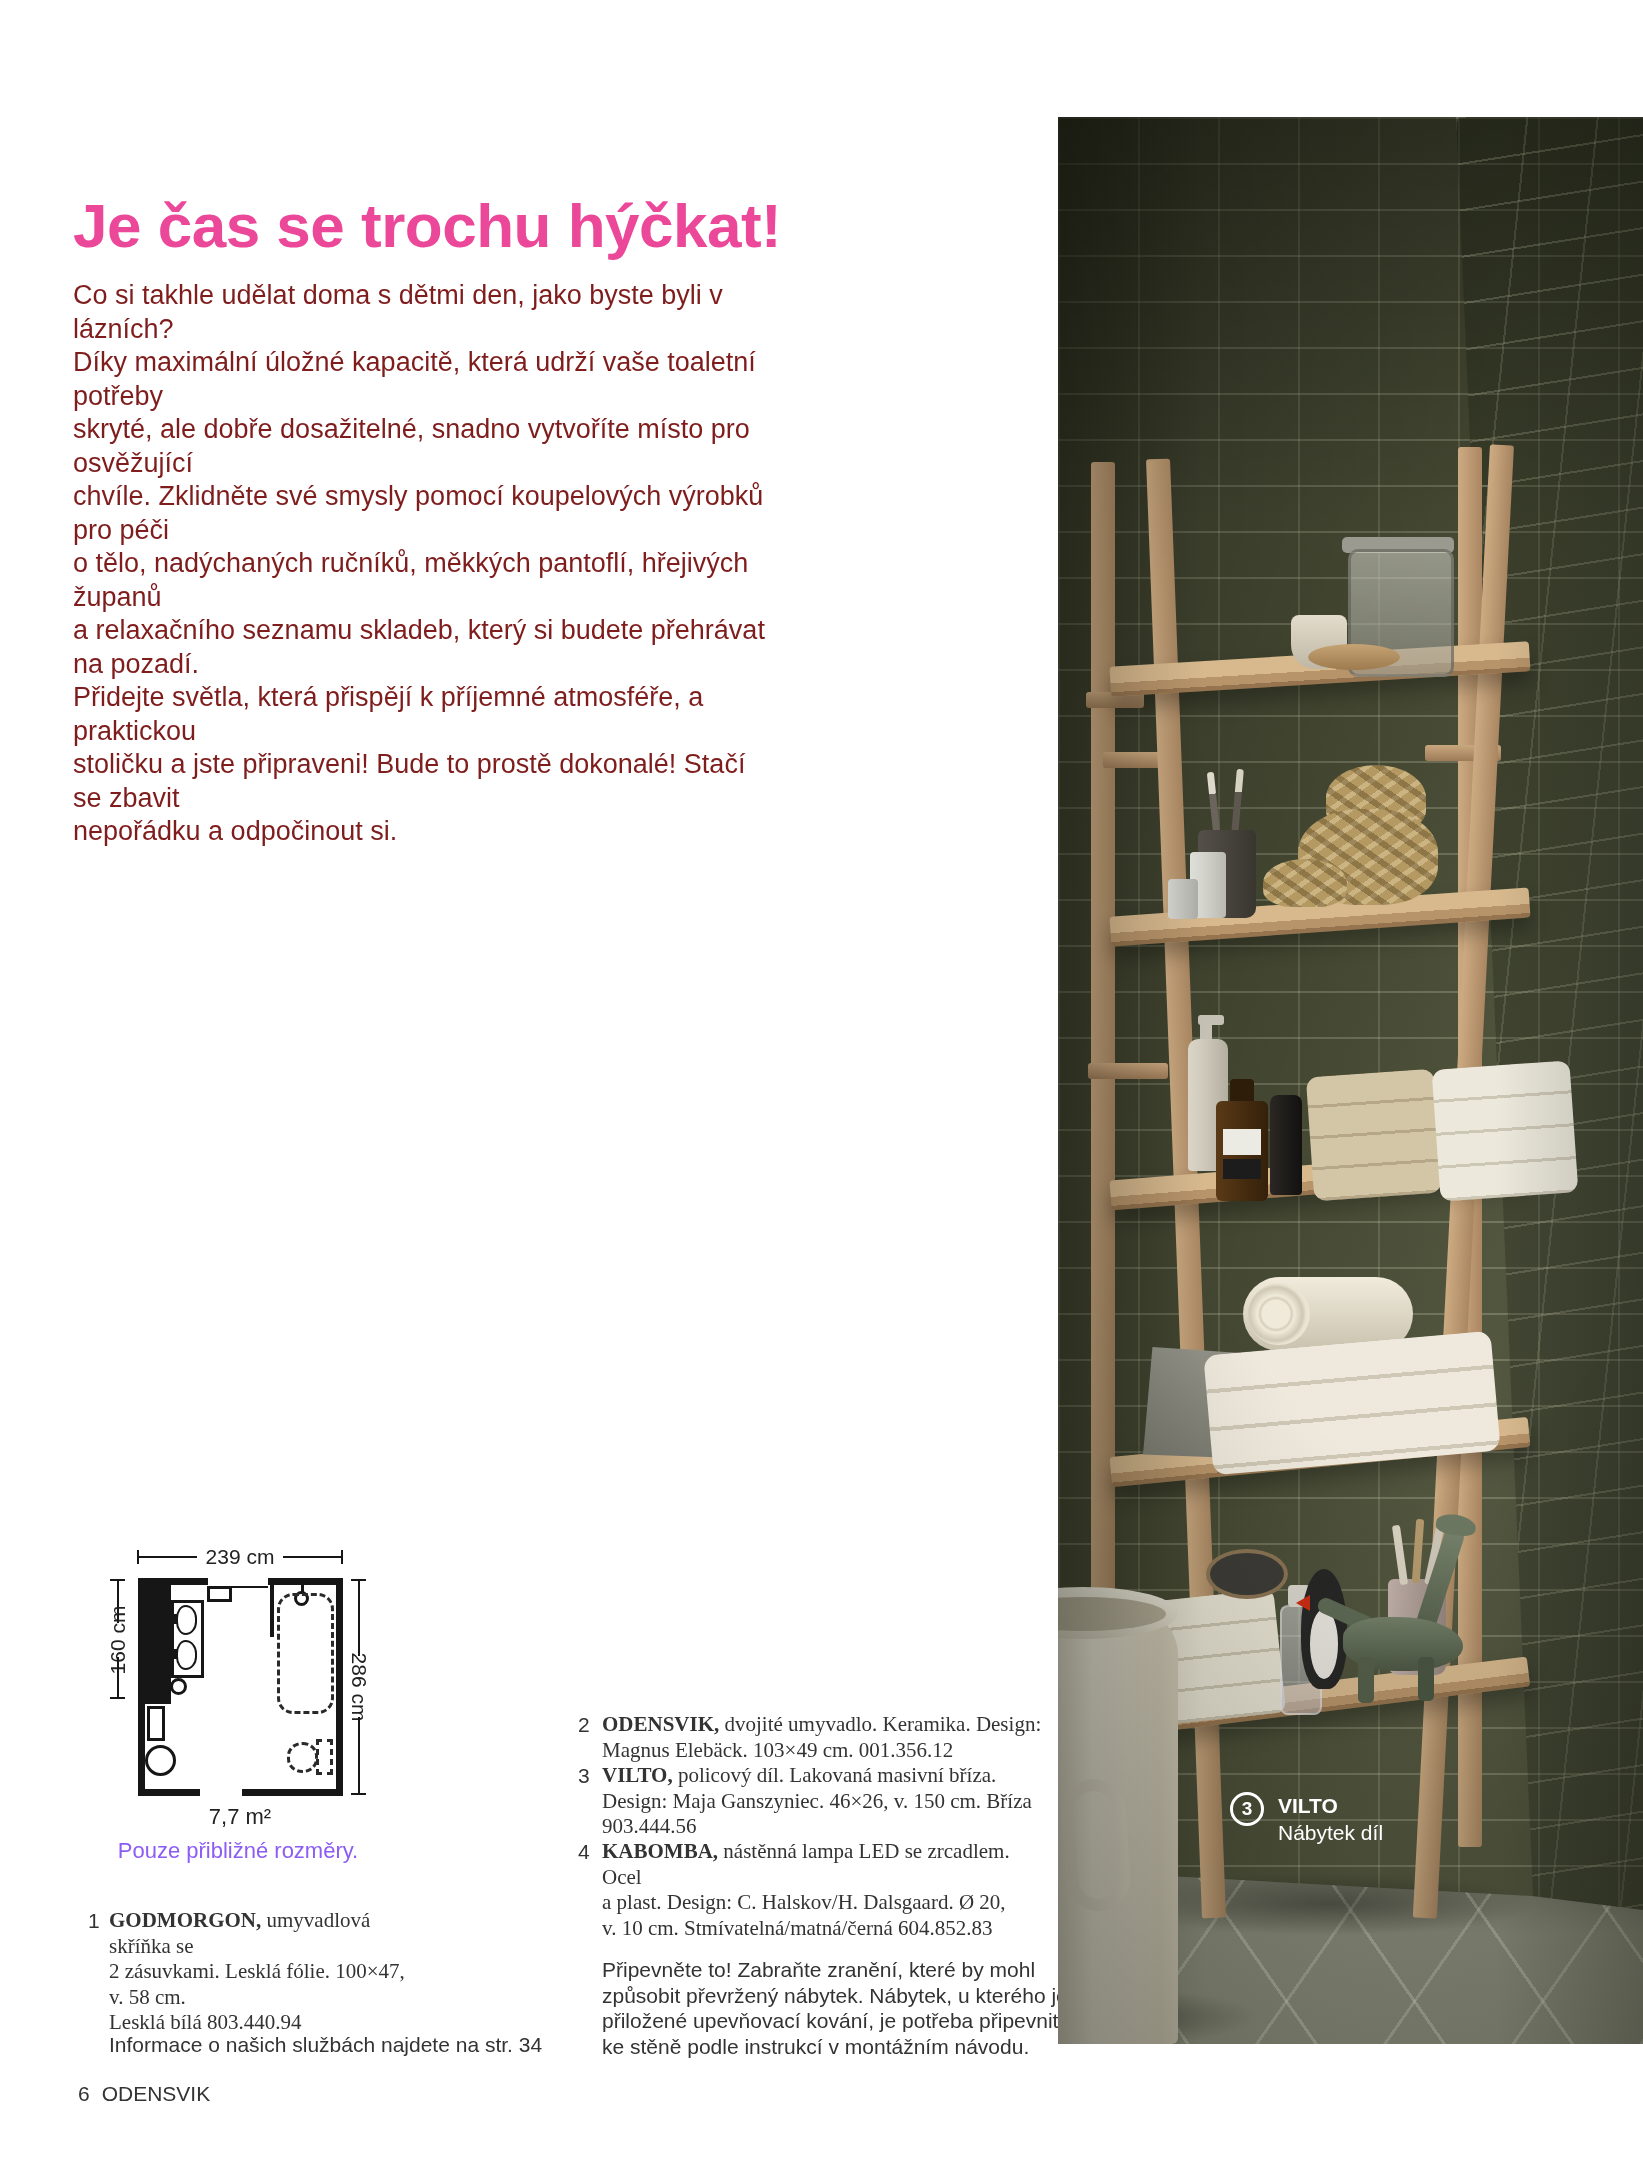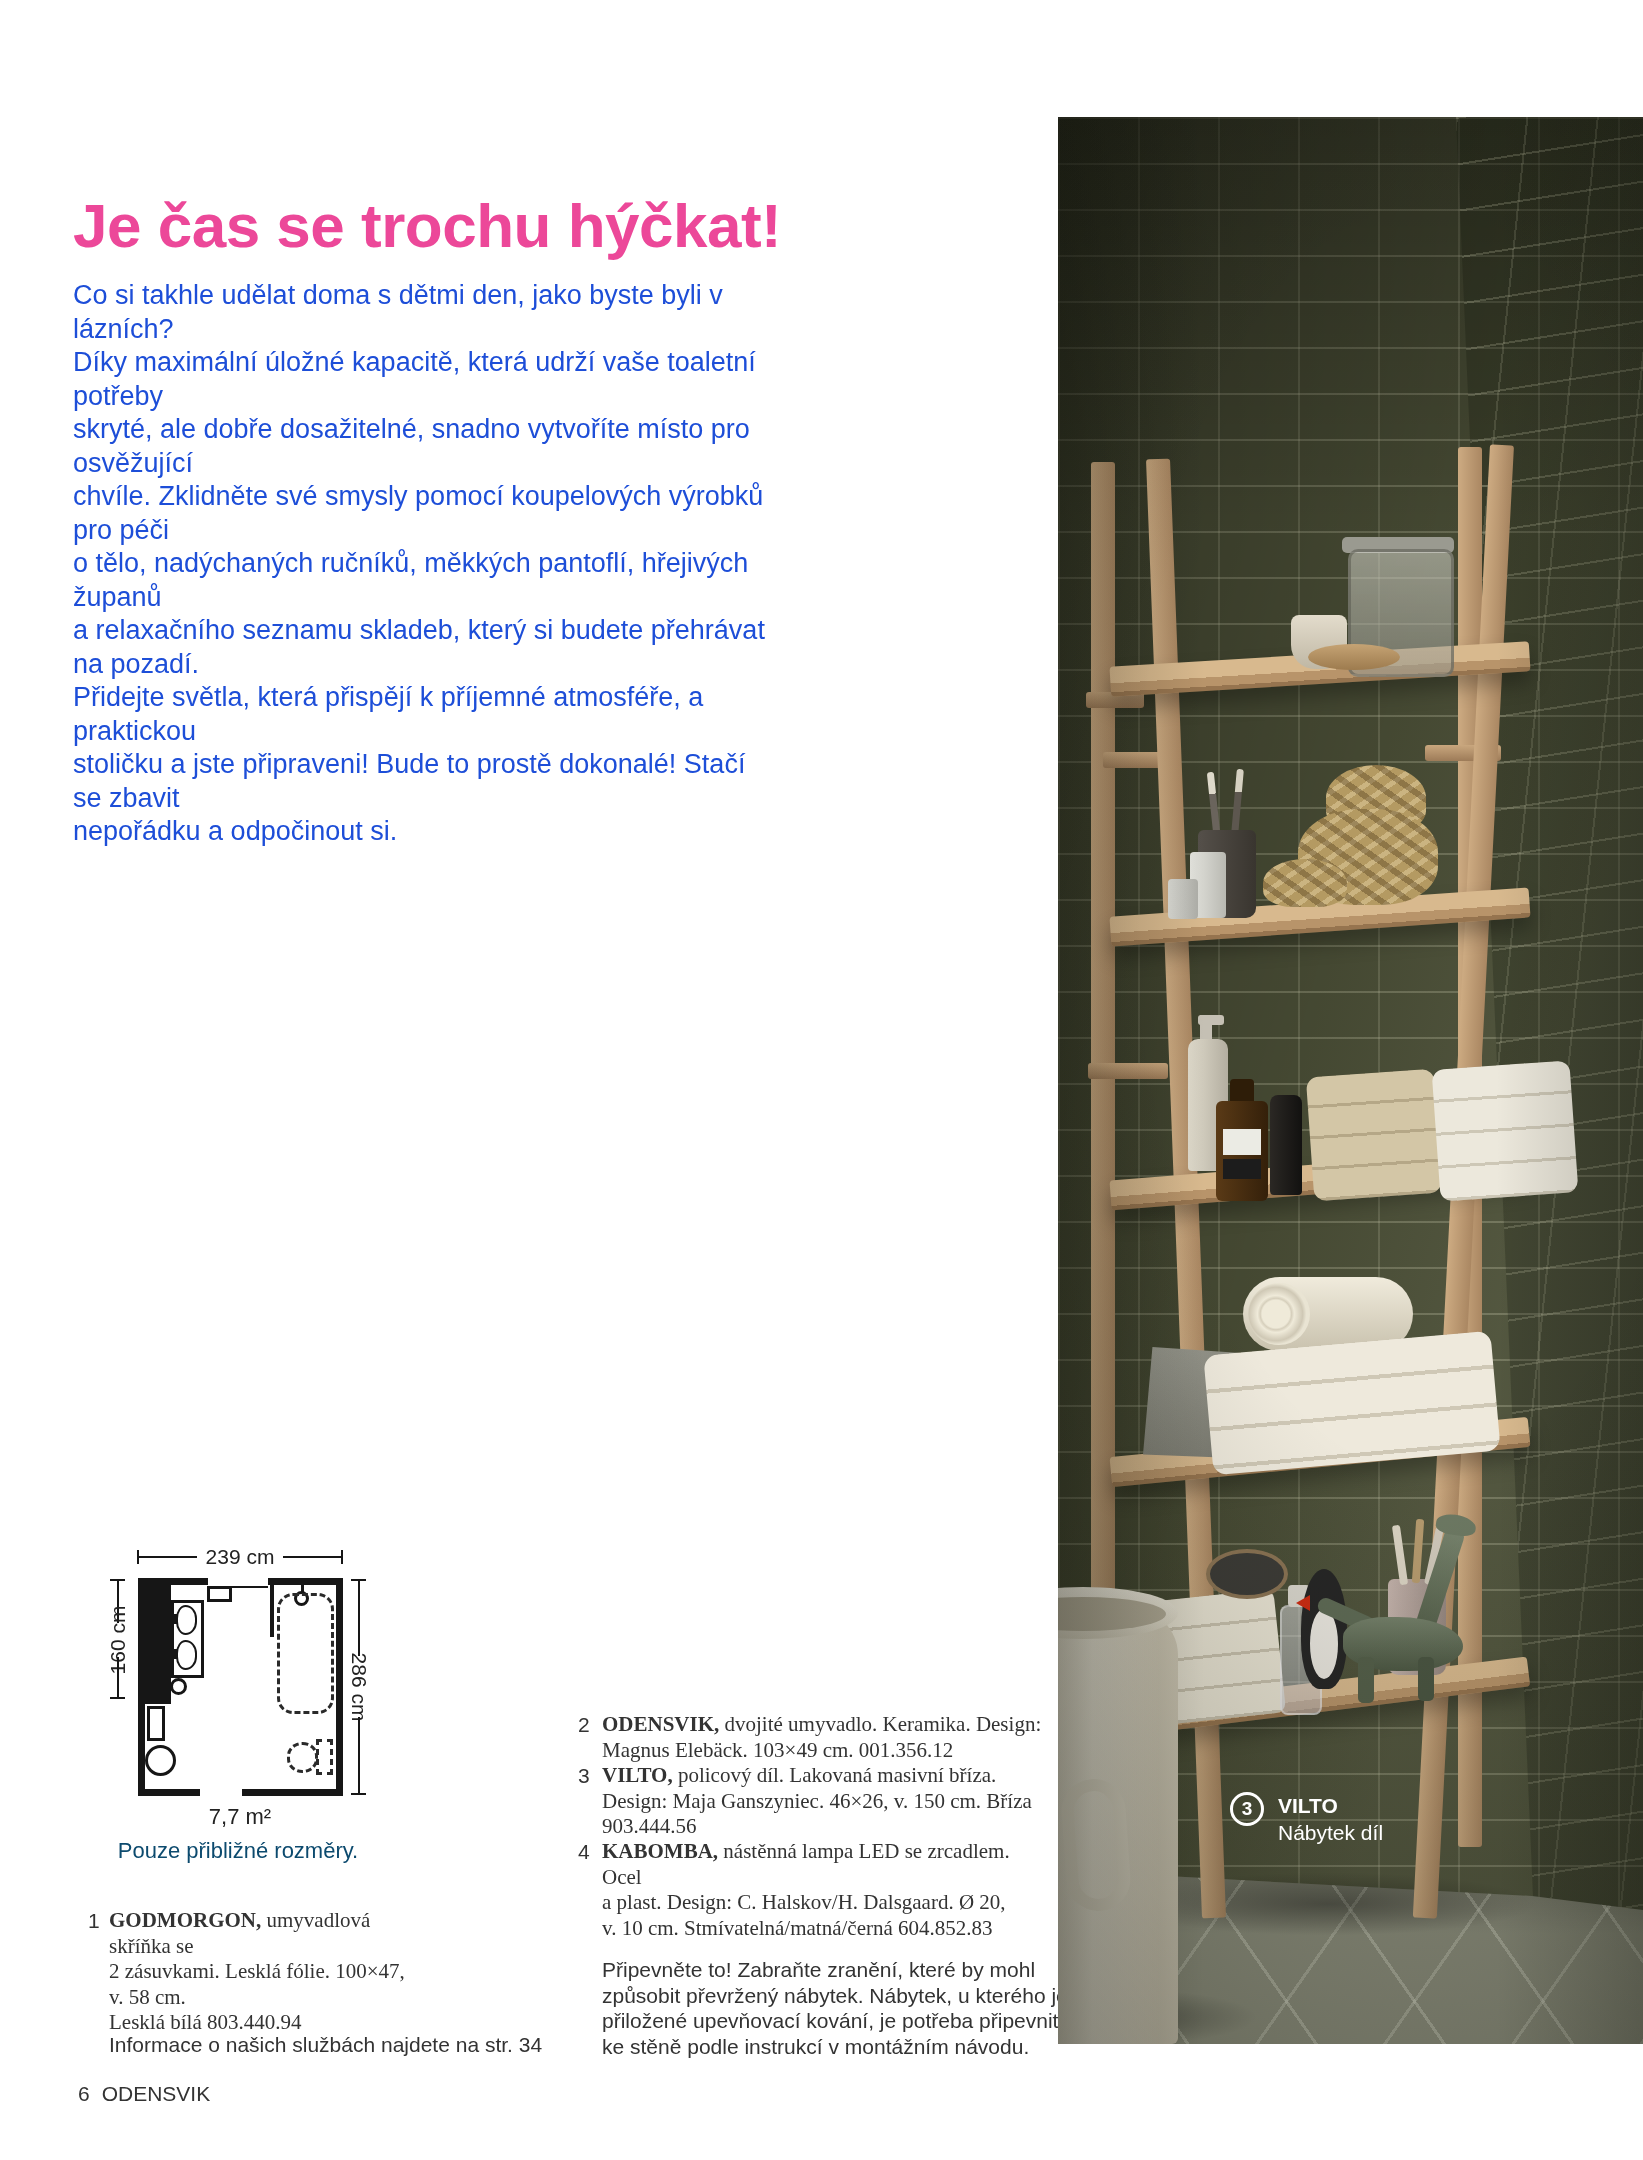--- a/index.html
+++ b/index.html
@@ -7,21 +7,21 @@
     width:1643px;height:2160px;position:relative;background:#ffffff;
     font-family:"Liberation Sans", sans-serif;overflow:hidden;color:#333;
   }
   
   .page-title{
     position:absolute;left:73px;top:148px;font-size:62px;font-weight:bold;
     color:#ec4899;letter-spacing:-0.5px;white-space:nowrap;
   }
   .intro{
     position:absolute;left:73px;top:252px;width:700px;font-size:27px;
-    line-height:33.5px;color:#1d4ed8;white-space:pre-line;
+    line-height:33.5px;color:#7f1d1d;white-space:pre-line;
   }
   .prod{position:absolute;display:flex;font-size:21px;line-height:25.5px;color:#333;}
   .prod .num{flex:none;width:24px;}
   .prod .txt{white-space:pre-line;font-family:Liberation Serif, serif;}
   #prod1{left:88px;top:1908px;width:330px;}
   #prod1 .num{width:21px;}
   #prod2{left:578px;top:1712px;width:470px;}
   #prod3{left:578px;top:1763px;width:470px;}
   #prod4{left:578px;top:1839px;width:470px;}
   .note-services{position:absolute;left:109px;top:2012px;font-size:21px;color:#333;white-space:nowrap;}
@@ -66,21 +66,21 @@
   #fp-dl-la{left:37px;top:39px;width:2px;height:42px;}
   #fp-dl-lb{left:37px;top:115px;width:2px;height:41px;}
   #fp-dl-label{left:38px;top:98px;transform:translate(-50%,-50%) rotate(-90deg);}
   
   #fp-dr-tt{left:271px;top:37px;width:15px;height:2px;}
   #fp-dr-tb{left:271px;top:251px;width:15px;height:2px;}
   #fp-dr-la{left:278px;top:39px;width:2px;height:75px;}
   #fp-dr-lb{left:278px;top:175px;width:2px;height:77px;}
   #fp-dr-label{left:279px;top:145px;transform:translate(-50%,-50%) rotate(90deg);}
   #fp-area{left:160px;top:262px;transform:translateX(-50%);font-size:22px;color:#222;}
-  #fp-caption{left:158px;top:296px;transform:translateX(-50%);font-size:22px;color:#0c4a6e;white-space:nowrap;}
+  #fp-caption{left:158px;top:296px;transform:translateX(-50%);font-size:22px;color:#8b5cf6;white-space:nowrap;}
 
   
   .photo{position:absolute;left:1058px;top:117px;width:585px;height:1927px;
     background:#4a4e36;overflow:hidden;}
   .photo *{position:absolute;}
   .wall{inset:0;
     background-image:
       repeating-linear-gradient(to bottom, rgba(205,205,175,.28) 0 2px, transparent 2px 46px),
       repeating-linear-gradient(to right, rgba(205,205,175,.20) 0 2px, transparent 2px 80px);}
   .wall-shade{inset:0;background:

